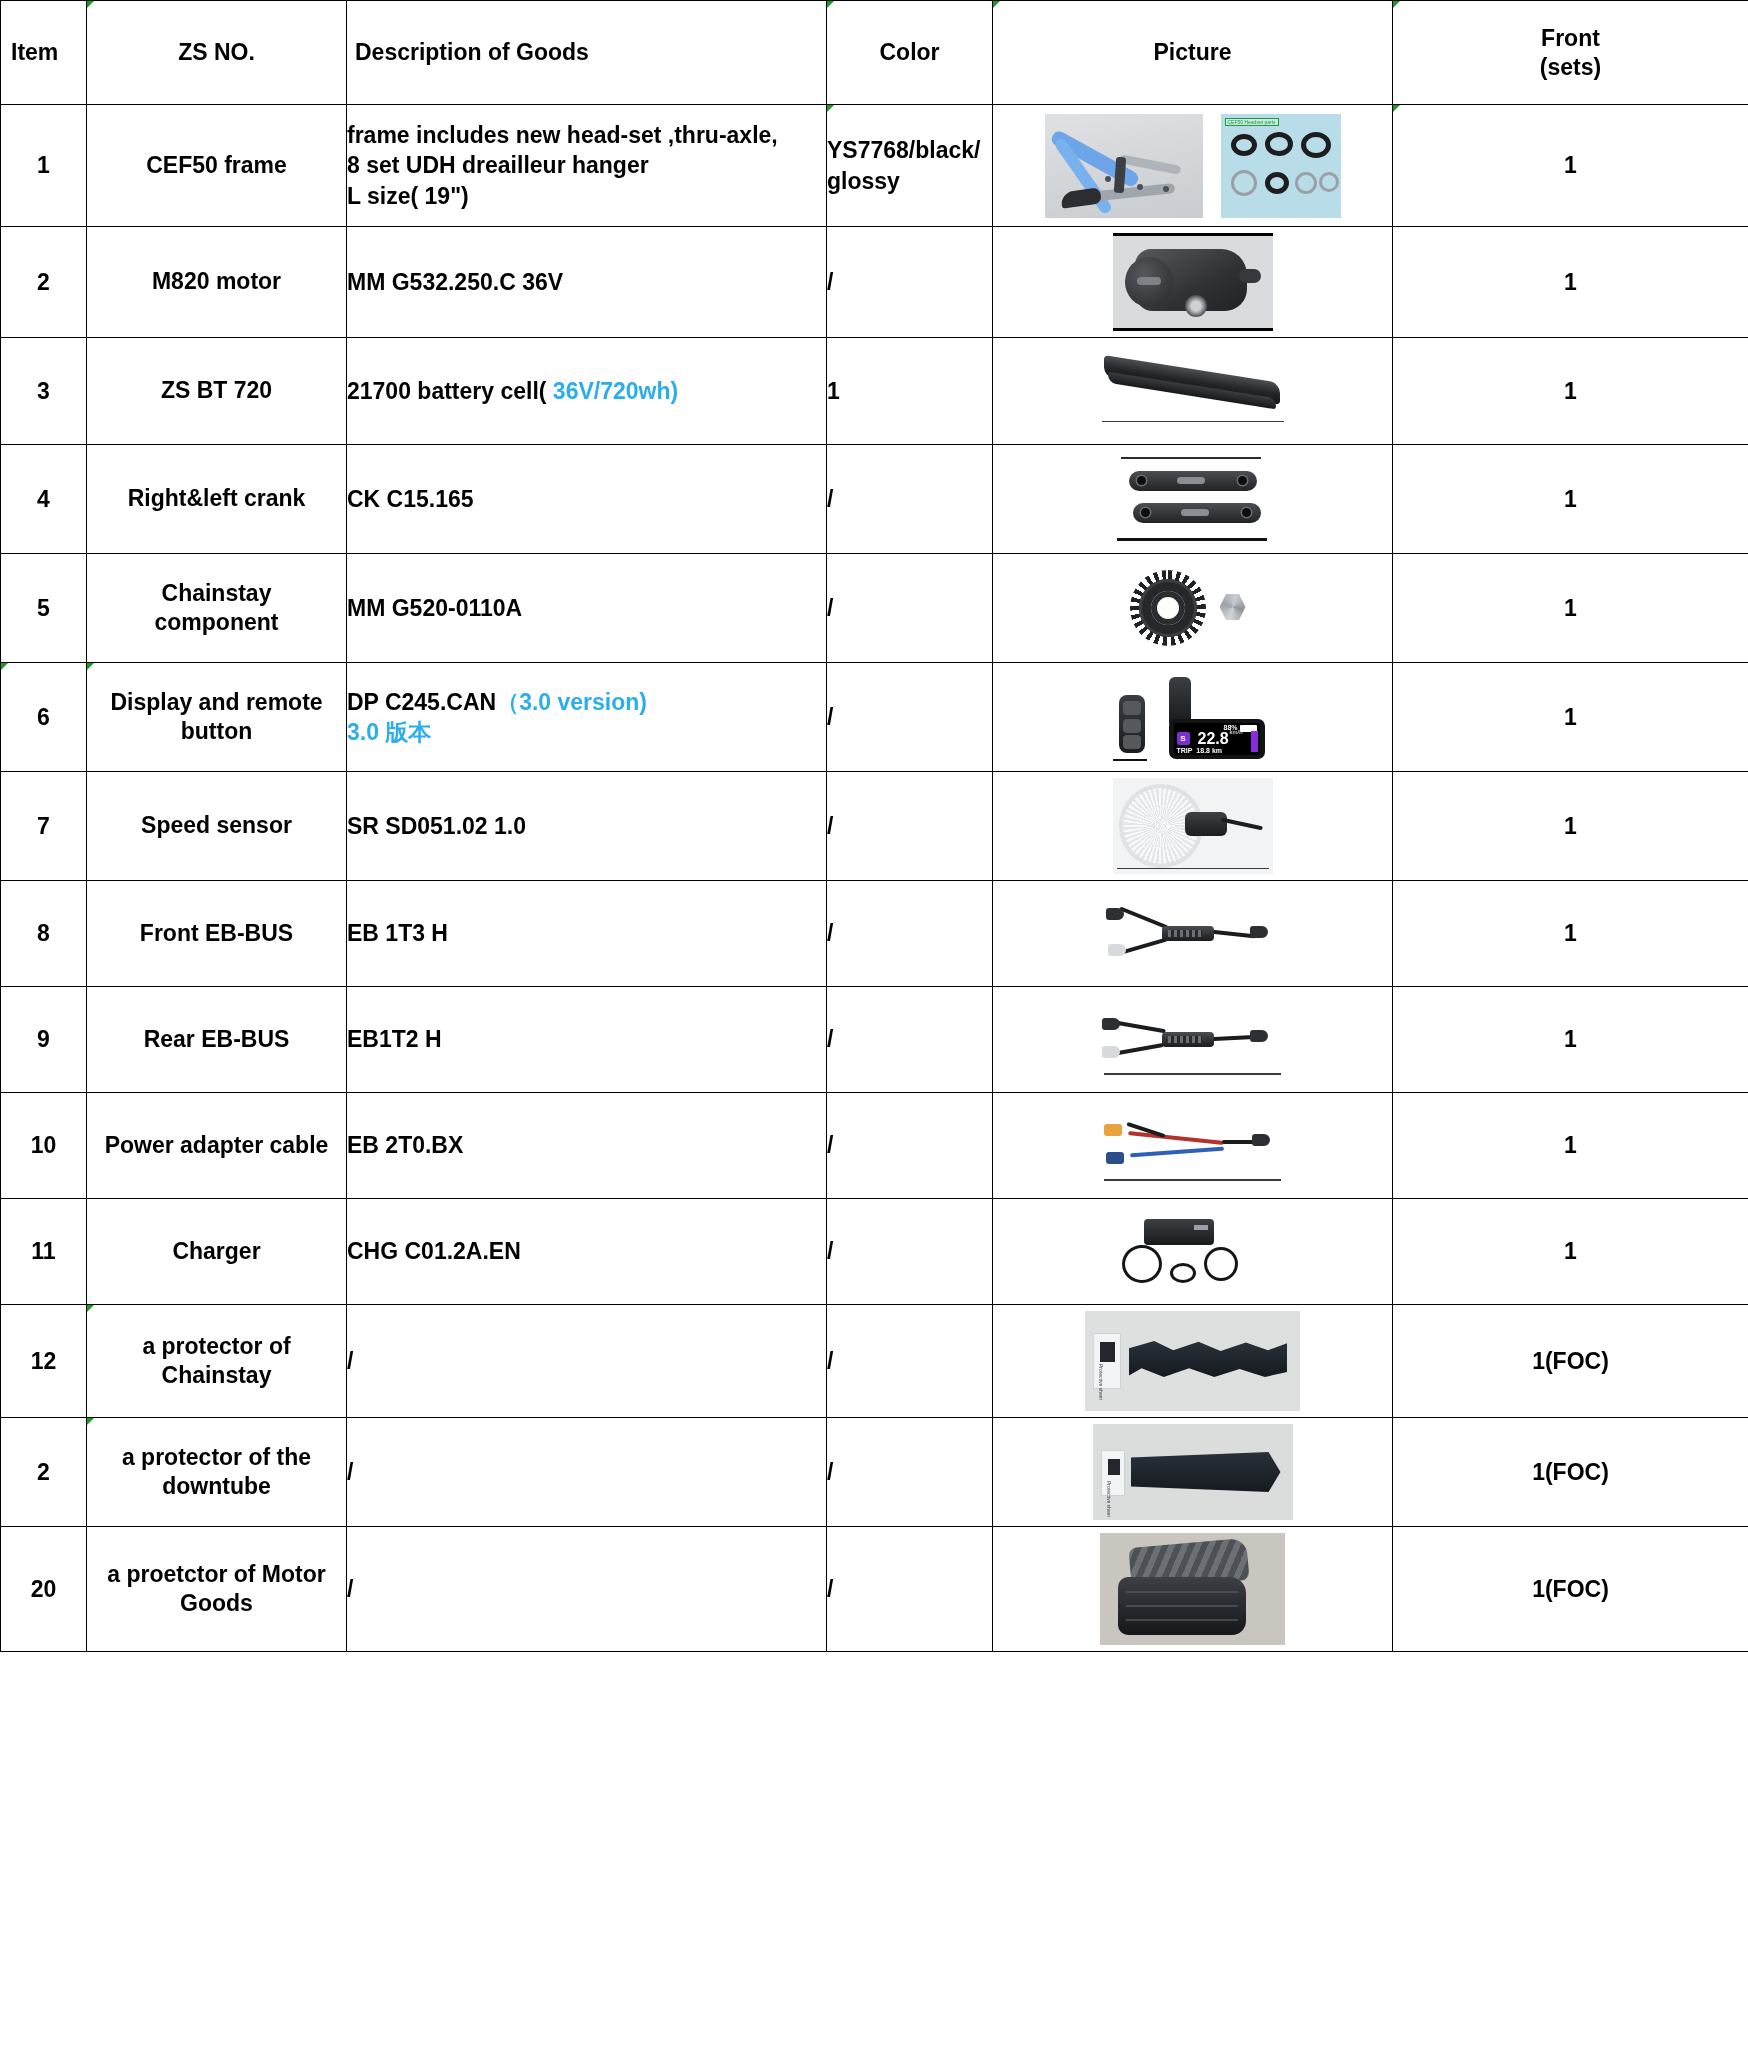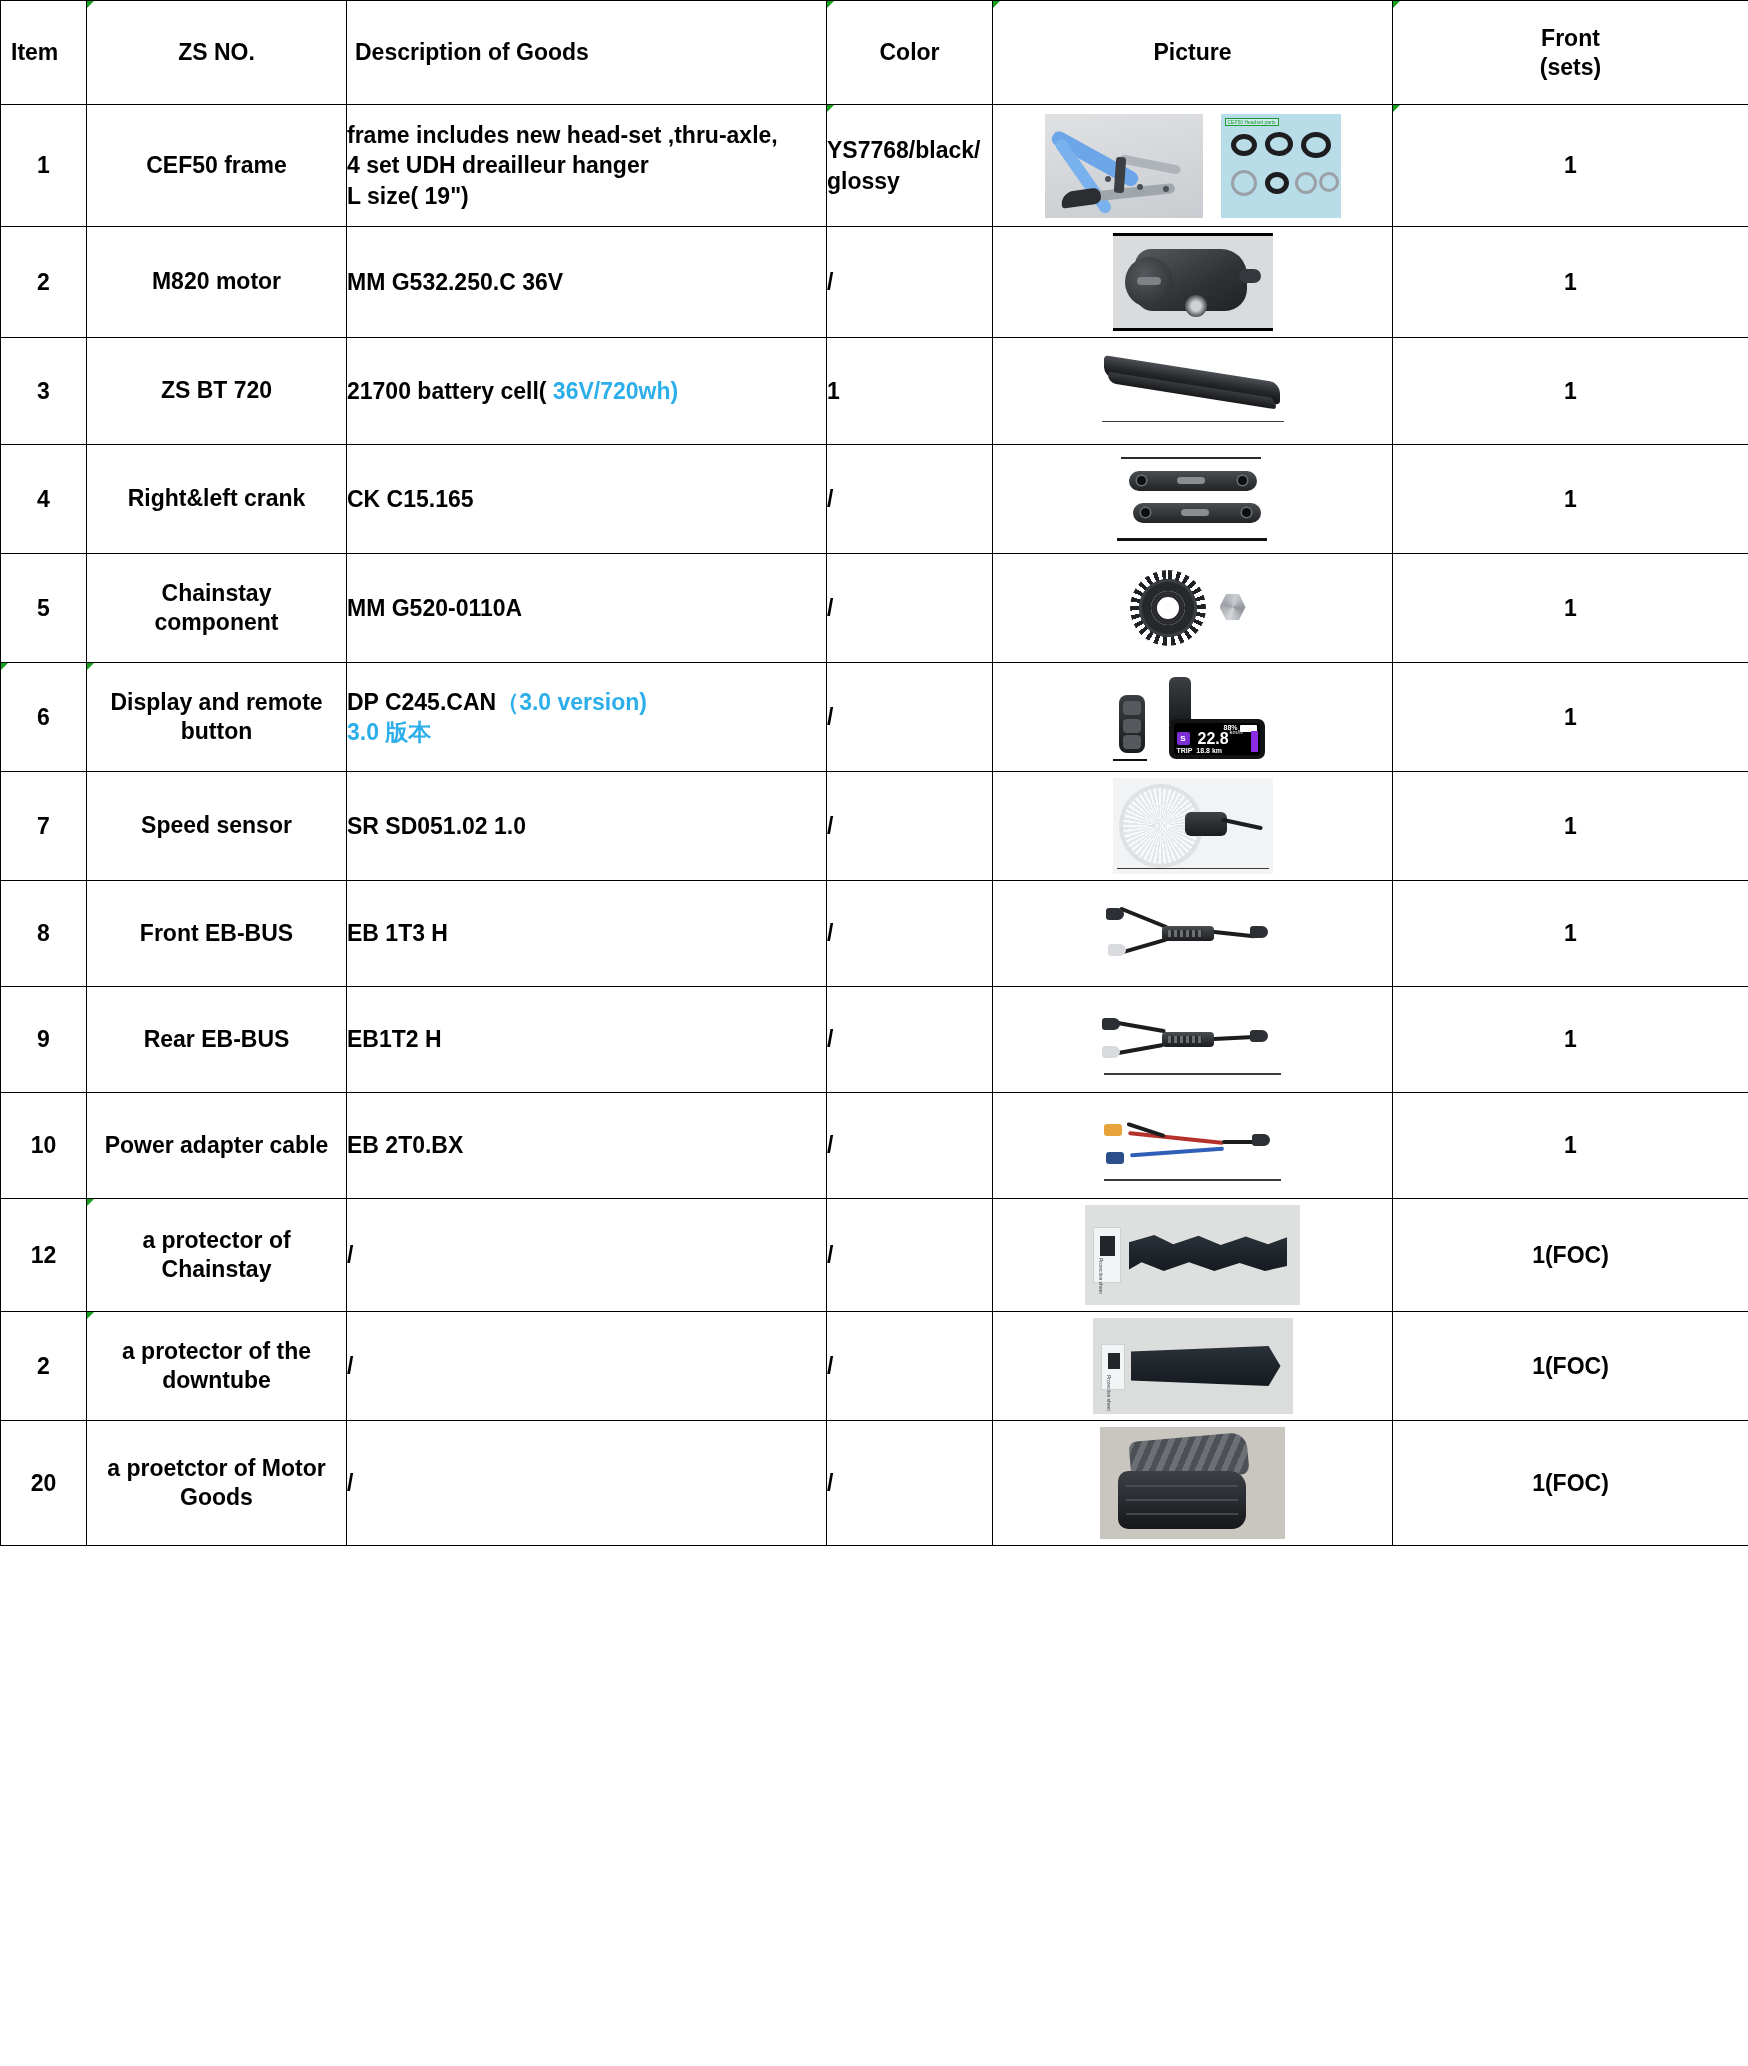--- a/index.html
+++ b/index.html
@@ -435,21 +435,21 @@
 
   <tr style="height:122px;">
     <td class="cell-item">
       <span>1</span>
     </td>
     <td class="cell-zsno">
       <span>CEF50 frame</span>
     </td>
     <td class="cell-desc va-top">
       <div>frame includes new head-set ,thru-axle,</div>
-      <div>4 set UDH dreailleur hanger</div>
+      <div>8 set UDH dreailleur hanger</div>
       <div>L size( 19")</div>
     </td>
     <td class="cell-color va-top">
       <span class="cmt"></span>
       <div>YS7768/black/</div>
       <div>glossy</div>
     </td>
     <td class="cell-pic">
       <div class="pic-wrap">
         <div class="photo ph-frame">
@@ -740,20 +740,44 @@
           <div class="tip b" style="left:6px;top:46px;"></div>
           <div class="tip" style="left:152px;top:28px;"></div>
           <div class="underline"></div>
         </div>
       </div>
           </td>
     <td class="cell-unit">
       <span>1</span></td>
   </tr>
 
+  <tr style="height:106px;">
+    <td class="cell-item">
+      <span>11</span></td>
+    <td class="cell-zsno">
+      <span>Charger</span></td>
+    <td class="cell-desc">
+      <div>CHG C01.2A.EN</div>
+          </td>
+    <td class="cell-color">
+      <div>/</div>
+          </td>
+    <td class="cell-pic">
+      <div class="pic-wrap">
+        <div class="photo ph-charger">
+          <div class="brick"></div>
+          <span class="coil" style="left:14px;top:38px;width:40px;height:38px;"></span>
+          <span class="coil" style="left:96px;top:40px;width:34px;height:34px;"></span>
+          <span class="coil" style="left:62px;top:56px;width:26px;height:20px;"></span>
+        </div>
+      </div>
+          </td>
+    <td class="cell-unit">
+      <span>1</span></td>
+  </tr>
 
   <tr style="height:107px;">
     <td class="cell-item">
       <span>12</span></td>
     <td class="cell-zsno">
       <span class="cmt"></span>
       <div>a protector of</div>
       <div>Chainstay</div>
           </td>
     <td class="cell-desc">

